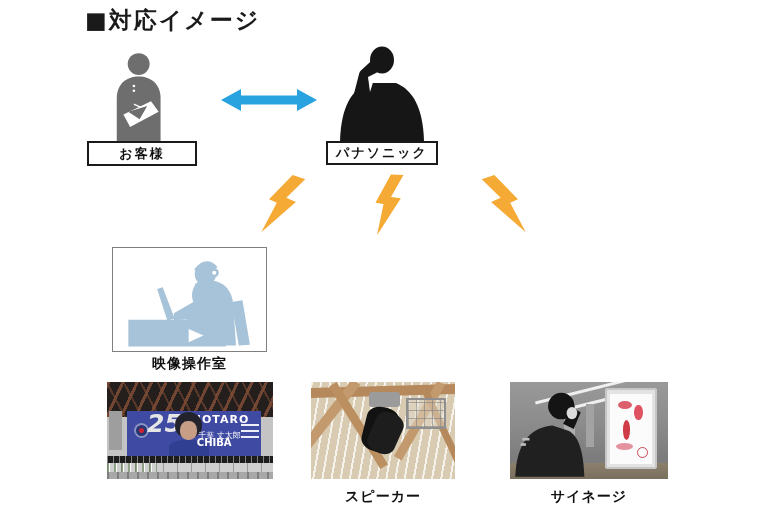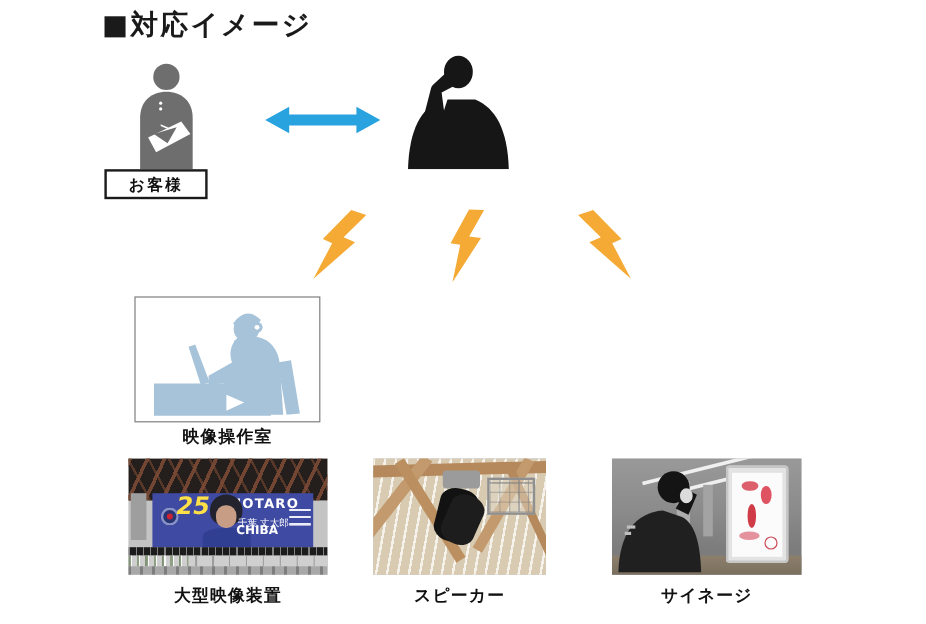--- a/index.html
+++ b/index.html
@@ -32,21 +32,21 @@
 
   
   .p1-roof{left:0;top:0;width:100%;height:36%;background:
       repeating-linear-gradient(115deg,rgba(122,74,52,.9) 0 3px,transparent 3px 13px),
       repeating-linear-gradient(62deg,rgba(100,62,44,.8) 0 2px,transparent 2px 15px),#241e1c;}
   .p1-pole{left:1%;top:30%;width:8%;height:40%;background:#9e9e9e;}
   .p1-screen{left:12%;top:30%;width:81%;height:46%;background:#3f4aa3;overflow:hidden;}
   .p1-badge{left:5%;top:26%;width:15px;height:15px;border-radius:50%;background:#273573;
             box-shadow:inset 0 0 0 2px #8a93c8;}
   .p1-badge i{position:absolute;left:5px;top:5px;width:5px;height:5px;border-radius:50%;background:#c23;}
-  .p1-num{left:15%;top:-4%;color:#fde047;font-size:20px;font-weight:bold;font-style:italic;}
+  .p1-num{left:15%;top:-4%;color:#e5e5e5;font-size:25px;font-weight:bold;font-style:italic;}
   .p1-nameen{left:52%;top:5%;color:#fff;font-size:11px;font-weight:bold;letter-spacing:1px;}
   .p1-hair{left:36%;top:3%;width:20%;height:58%;background:#23232e;border-radius:50% 50% 45% 45%;}
   .p1-face{left:39.5%;top:22%;width:13%;height:42%;background:#c79e85;border-radius:45%;}
   .p1-body{left:31%;top:64%;width:30%;height:40%;background:#313f93;border-radius:40% 40% 0 0;}
   .p1-namejp{left:53%;top:42%;color:#fff;font-size:8px;}
   .p1-surname{left:52%;top:57%;color:#fff;font-size:10px;font-weight:bold;}
   .p1-info{right:2%;top:30%;width:13%;height:30%;background:
       repeating-linear-gradient(0deg,rgba(255,255,255,.9) 0 2px,transparent 2px 6px);}
   .p1-dark{left:0;top:76%;width:100%;height:7%;background:
       repeating-linear-gradient(90deg,rgba(255,255,255,.45) 0 1px,transparent 1px 6px),#1c1c1c;}
@@ -89,37 +89,40 @@
     <svg viewBox="0 0 105 95" fill="currentColor">
       <circle cx="49" cy="14" r="11.5"></circle>
       <path d="M26,95 L26,50 C26,35 36,27 49,27 C62,27 72,35 72,50 L72,95 Z"></path>
       <path d="M33,67 L62,53 L70,64 L40,80 Z" fill="#fff"></path>
       <path d="M44,55.5 L58,61.5 L58,63 L44,57 Z" fill="#fff"></path>
       <path d="M38,64 L58,58 L50,72 Z"></path>
       <circle cx="44" cy="37" r="1.4" fill="#fff"></circle>
       <circle cx="44" cy="42" r="1.4" fill="#fff"></circle>
     </svg>
   </div>
-  <div class="abs actor-label" style="left:87px;top:141px;width:86px;height:25px;">
+  <div class="abs actor-label" style="left:87px;top:141px;width:110px;height:25px;">
     <span>お客様</span>
   </div>
 
   <div class="abs" style="left: 219px; top: 86px; width: 100px; height: 28px; color: rgb(41, 163, 224);">
     <svg viewBox="0 0 100 28" style="width:100%;height:100%;display:block;">
       <path fill="currentColor" d="M2,14 L22,3 L22,9.5 L78,9.5 L78,3 L98,14 L78,25 L78,18.5 L22,18.5 L22,25 Z"></path>
     </svg>
   </div>
 
   <div class="abs figure" style="left: 326px; top: 44px; width: 110px; height: 97px; color: rgb(22, 22, 22);">
     <svg viewBox="0 0 110 97">
       <ellipse cx="56" cy="16" rx="12" ry="13.5" fill="currentColor"></ellipse>
       <path d="M14,97 C15,64 25,46 42,39 L70,39 C87,46 97,64 98,97 Z" fill="currentColor"></path>
       <path d="M31,62 L39,31 L52,19" fill="none" stroke="currentColor" stroke-width="12" stroke-linecap="round" stroke-linejoin="round"></path>
       <path d="M42,33 L50,29 L44,48 Z" fill="#fff"></path>
     </svg>
+  </div>
+  <div class="abs actor-label" style="left:326px;top:141px;width:112px;height:24px;">
+    <span>パナソニック</span>
   </div>
 
   <div class="abs bolt bolt-left" style="left: 258px; top: 172px; width: 46px; height: 66px; color: rgb(245, 170, 53);">
     <svg viewBox="0 0 40 70">
         <path fill="currentColor" d="M22,1 L6,33 L15,34 L9,69 L34,27 L23,26 L36,1 Z"></path>
       </svg>
   </div>
   <div class="abs bolt bolt-mid" style="left: 370px; top: 168px; width: 36px; height: 74px; color: rgb(245, 170, 53);">
     <svg viewBox="0 0 40 70">
         <path fill="currentColor" d="M22,1 L6,33 L15,34 L9,69 L34,27 L23,26 L36,1 Z"></path>
@@ -168,21 +171,20 @@
         <div class="abs p1-body"></div>
         <div class="abs p1-namejp">千葉 丈太郎</div>
         <div class="abs p1-surname">CHIBA</div>
         <div class="abs p1-info"></div>
       </div>
       <div class="abs p1-dark"></div>
       <div class="abs p1-stand"></div>
       <div class="abs p1-green"></div>
       <div class="abs p1-base"></div>
     </div>
-    <div class="caption" style="margin-top:9px;">大型映像装置</div>
   </div>
 
   <div class="abs photo-col" style="left:311px;top:382px;width:144px;">
     <div class="photo">
       <div class="abs p2-bg"></div>
       <div class="abs p2-beam" style="left:-4%;top:4%;width:108%;height:10%;transform:rotate(-1.5deg);"></div>
       <div class="abs p2-beam" style="left:8%;top:-10%;width:7%;height:95%;transform:rotate(38deg);background:#c29a6d;"></div>
       <div class="abs p2-beam" style="left:30%;top:-5%;width:6%;height:100%;transform:rotate(-32deg);background:#bb8f60;"></div>
       <div class="abs p2-beam" style="left:72%;top:-5%;width:6%;height:90%;transform:rotate(30deg);background:#c29a6d;"></div>
       <div class="abs p2-beam" style="left:88%;top:0;width:5%;height:90%;transform:rotate(-25deg);"></div>

